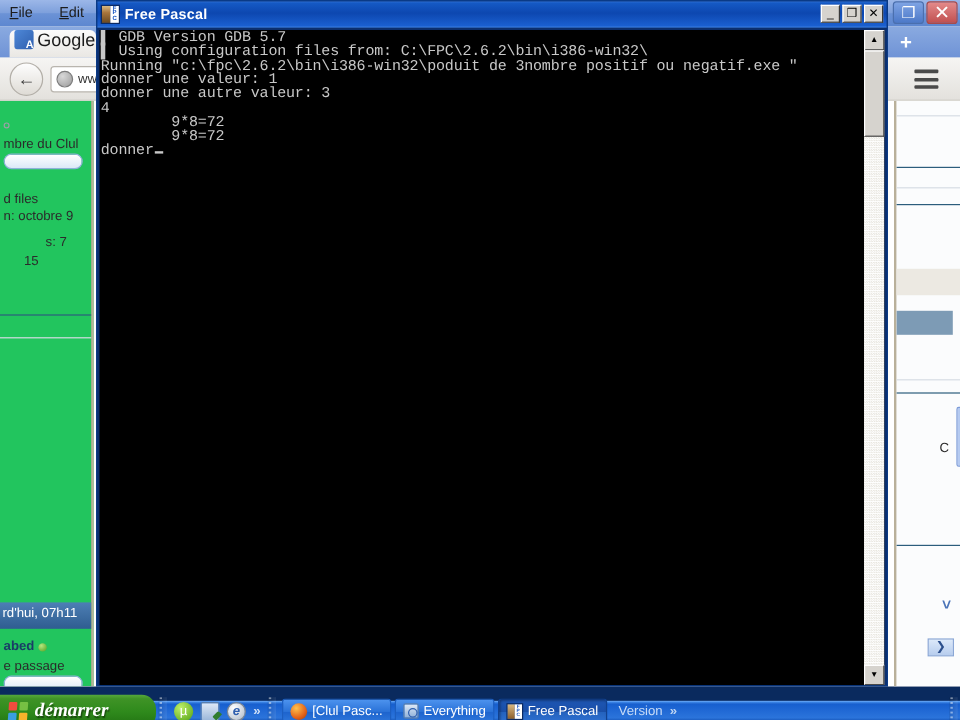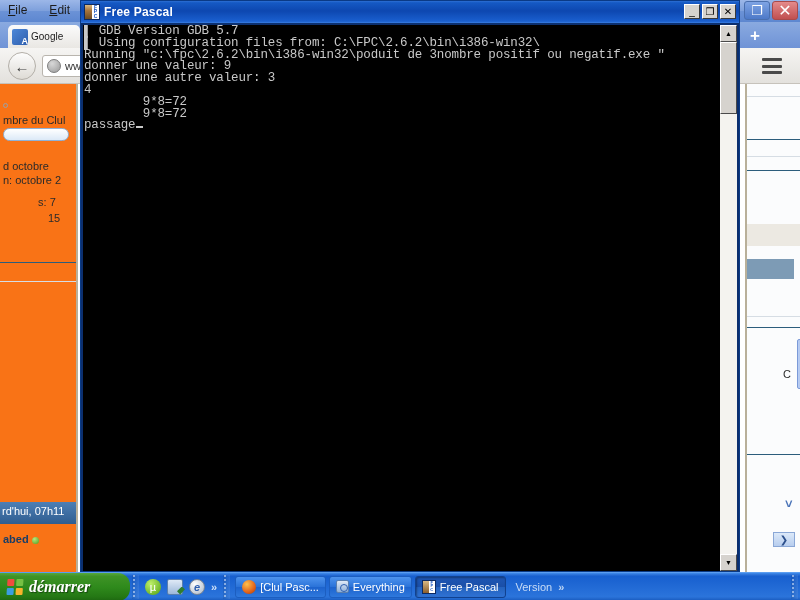--- a/index.html
+++ b/index.html
@@ -63,23 +63,23 @@
   .br-tabstrip {
     position: absolute; left: 0; top: 22px;
     width: 800px; height: 26px;
     background: linear-gradient(to bottom, #8aaae0 0%, #6f93d6 100%);
   }
   .br-tab {
     position: absolute; left: 8px; top: 3px;
     width: 72px; height: 23px;
     background: linear-gradient(to bottom, #fbfbfb, #e9e7e3);
     border-radius: 5px 5px 0 0;
-    display: flex; align-items: center; gap: 3px;
+    display: flex; align-items: flex-start; gap: 3px;
     padding-left: 4px;
-    font-size: 10px; color: #1b1b1b;
+    font-size: 15px; color: #1b1b1b;
     overflow: hidden;
     white-space: nowrap;
   }
   .tab-favicon {
     width: 16px; height: 16px;
     background: linear-gradient(135deg, #4e88d8, #2f5fae);
     border-radius: 2px;
     position: relative; flex: 0 0 auto;
   }
   .tab-favicon::after {
@@ -138,21 +138,21 @@
   
   .br-content {
     position: absolute; left: 0; top: 84px;
     width: 800px; height: 488px;
     background: #ffffff;
     overflow: hidden;
   }
   .page-col {
     position: absolute; left: 0; top: 0;
     width: 78px; height: 488px;
-    background: #f97316;
+    background: #22c55e;
     border-right: 2px solid #b9b09a;
     font-size: 11px;
     color: #2b2b2b;
     overflow: hidden;
   }
   .post-block {
     position: absolute; left: 0;
     width: 78px;
     padding: 2px 3px;
     white-space: nowrap;
@@ -325,21 +325,21 @@
     width: 17px; height: 72px;
     background: #d6d3ce;
     border: 1px solid #ffffff;
     border-right-color: #4a4a4a;
     border-bottom-color: #4a4a4a;
   }
 
   
   #taskbar {
     position: absolute; left: 0; bottom: 0;
-    width: 800px; height: 28px;
+    width: 800px; height: 16px;
     background: linear-gradient(to bottom, #3f8bec 0%, #2a6fd6 7%, #175fcf 12%, #2b74db 88%, #1c5ec2 100%);
     border-top: 1px solid #5b9df0;
     display: flex; align-items: center;
   }
   #start-button {
     position: relative;
     width: 130px; height: 28px;
     background: linear-gradient(to bottom, #56a83c 0%, #3f9326 12%, #2f8a1c 50%, #247714 85%, #1d6610 100%);
     border-radius: 0 12px 12px 0;
     display: flex; align-items: center; gap: 5px;
@@ -539,44 +539,48 @@
         <div class="post-block" style="top:12px;">
           <span class="small-circle"></span>
         </div>
 
         <div class="post-block" style="top:28px;">
           <span>mbre du Clul</span>
           <div class="rank-pill"></div>
         </div>
 
         <div class="post-block" style="top:74px;">
-          <span>d octobre</span>
+          <span>d files</span>
         </div>
         <div class="post-block" style="top:88px;">
           <span>n:</span>
-          <span>octobre 2</span>
+          <span>octobre 9</span>
         </div>
         <div class="post-block" style="top:110px;padding-left:38px;">
           <span>s:</span>
           <span>7</span>
         </div>
-        <div class="post-block" style="top:126px; padding-left:20px;margin-left:28px;">
+        <div class="post-block" style="top:126px; padding-left:20px;">
           <span>15</span>
         </div>
 
         <div class="post-sep" style="top:178px;"></div>
         <div class="post-sep" style="top:197px; background:#d6dde4;"></div>
 
         <div class="page-date-bar">
           <span>rd'hui, 07h11</span>
         </div>
 
         <div class="post-block" style="top:447px;">
           <span class="user-name-bold">abed</span>
           <span class="online-dot"></span>
+        </div>
+        <div class="post-block" style="top:463px;">
+          <span>e passage</span>
+          <div class="rank-pill"></div>
         </div>
 
       </div>
 
       <div class="page-right-strip">
         <div class="rs-line light" style="top:12px;"></div>
         <div class="rs-line" style="top:55px;"></div>
         <div class="rs-line light" style="top:72px;"></div>
         <div class="rs-line" style="top:86px;"></div>
 
@@ -609,26 +613,26 @@
         <div class="fp-winbtn">_</div>
         <div class="fp-winbtn">❐</div>
         <div class="fp-winbtn">✕</div>
       </div>
     </div>
 
     <div class="fp-client">
       <pre class="fp-console" id="console-text"><span>▌ GDB Version GDB 5.7</span>
 <span>▌ Using configuration files from: C:\FPC\2.6.2\bin\i386-win32\</span>
 <span>Running "c:\fpc\2.6.2\bin\i386-win32\poduit de 3nombre positif ou negatif.exe "</span>
-<span>donner une valeur: 9</span>
+<span>donner une valeur: 1</span>
 <span>donner une autre valeur: 3</span>
 <span>4</span>
 <span>        9*8=72</span>
 <span>        9*8=72</span>
-<span>passage</span><span class="cursor-block"></span>
+<span>donner</span><span class="cursor-block"></span>
 </pre>
 
       <div class="fp-scroll">
         <div class="fp-scroll-btn">▲</div>
         <div class="fp-scroll-thumb"></div>
         <div class="fp-scroll-btn bottom">▼</div>
       </div>
     </div>
   </div>
 

